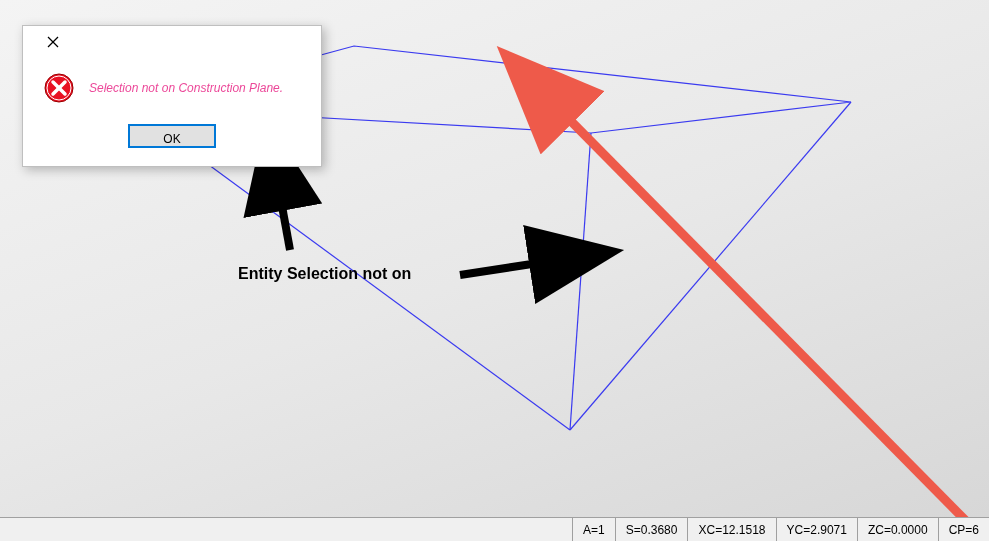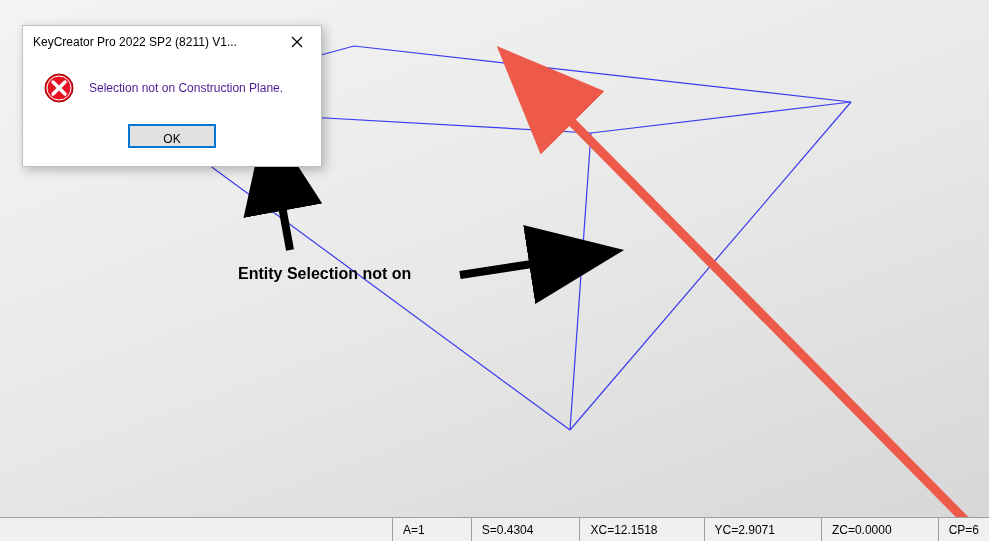--- a/index.html
+++ b/index.html
@@ -39,33 +39,33 @@
   .dialog-title-text { white-space: nowrap; overflow: hidden; text-overflow: ellipsis; max-width: 250px; }
   .dialog-close {
     width: 40px; height: 26px; display: flex; align-items: center; justify-content: center;
     cursor: default; font-size: 14px;
   }
   .dialog-body {
     display: flex; align-items: center; gap: 14px;
     padding: 14px 16px 10px 20px;
   }
   .err-icon { width: 32px; height: 32px; flex: none; }
-  .dialog-msg { font-size: 12px; color: #4c1d95; }
+  .dialog-msg { font-size: 12px; color: #ec4899; font-style: italic; }
   .dialog-buttons { display: flex; justify-content: center; padding: 10px 0 18px 0; }
   .ok-btn {
     width: 88px; height: 24px; border: 2px solid #0078d7; background: #e1e1e1;
     font-size: 12px; display: flex; align-items: flex-end; justify-content: center;
     cursor: default;
   }
 
   .statusbar {
     position: absolute; left: 0; bottom: 0; width: 989px; height: 24px;
     background: #f0f0f0; border-top: 1px solid #a0a0a0;
     display: flex; justify-content: flex-end;
-    font-size: 12px; color: #000; gap: 36px;
+    font-size: 12px; color: #000;
   }
   .status-cell {
     border-left: 1px solid #a0a0a0;
     padding: 0 10px; display: flex; align-items: center;
     white-space: nowrap;
   }
   .status-spacer { flex: 1; }
 </style>
 </head>
 <body>
@@ -110,21 +110,20 @@
       <line x1="290" y1="250" x2="280" y2="195" stroke="#000" stroke-width="8" marker-end="url(#ah-black)"></line>
 
       <line x1="460" y1="275" x2="545" y2="262" stroke="#000" stroke-width="8" marker-end="url(#ah-black)"></line>
 
       <line x1="970" y1="525" x2="560" y2="110" stroke="#ee5a4a" stroke-width="9" marker-end="url(#ah-red)"></line>
     </svg>
   </div>
 
   <div class="dialog">
     <div class="dialog-title">
-      <span class="dialog-title-text">KeyCreator Pro 2022 SP2 (8211) V1...</span>
       <div class="dialog-close">
         <svg width="12" height="12" viewBox="0 0 12 12">
           <line x1="1" y1="1" x2="11" y2="11" stroke="#000" stroke-width="1.2"></line>
           <line x1="11" y1="1" x2="1" y2="11" stroke="#000" stroke-width="1.2"></line>
         </svg>
       </div>
     </div>
     <div class="dialog-body">
       <div class="err-icon">
         <svg viewBox="0 0 32 32">
@@ -139,20 +138,20 @@
     <div class="dialog-buttons">
       <div class="ok-btn">
         <span>OK</span>
       </div>
     </div>
   </div>
 
   <div class="statusbar">
     <div class="status-spacer"></div>
     <div class="status-cell">A=1</div>
-    <div class="status-cell">S=0.4304</div>
+    <div class="status-cell">S=0.3680</div>
     <div class="status-cell">XC=12.1518</div>
     <div class="status-cell">YC=2.9071</div>
     <div class="status-cell">ZC=0.0000</div>
     <div class="status-cell">CP=6</div>
   </div>
 
 </div>
 
 </body></html>

